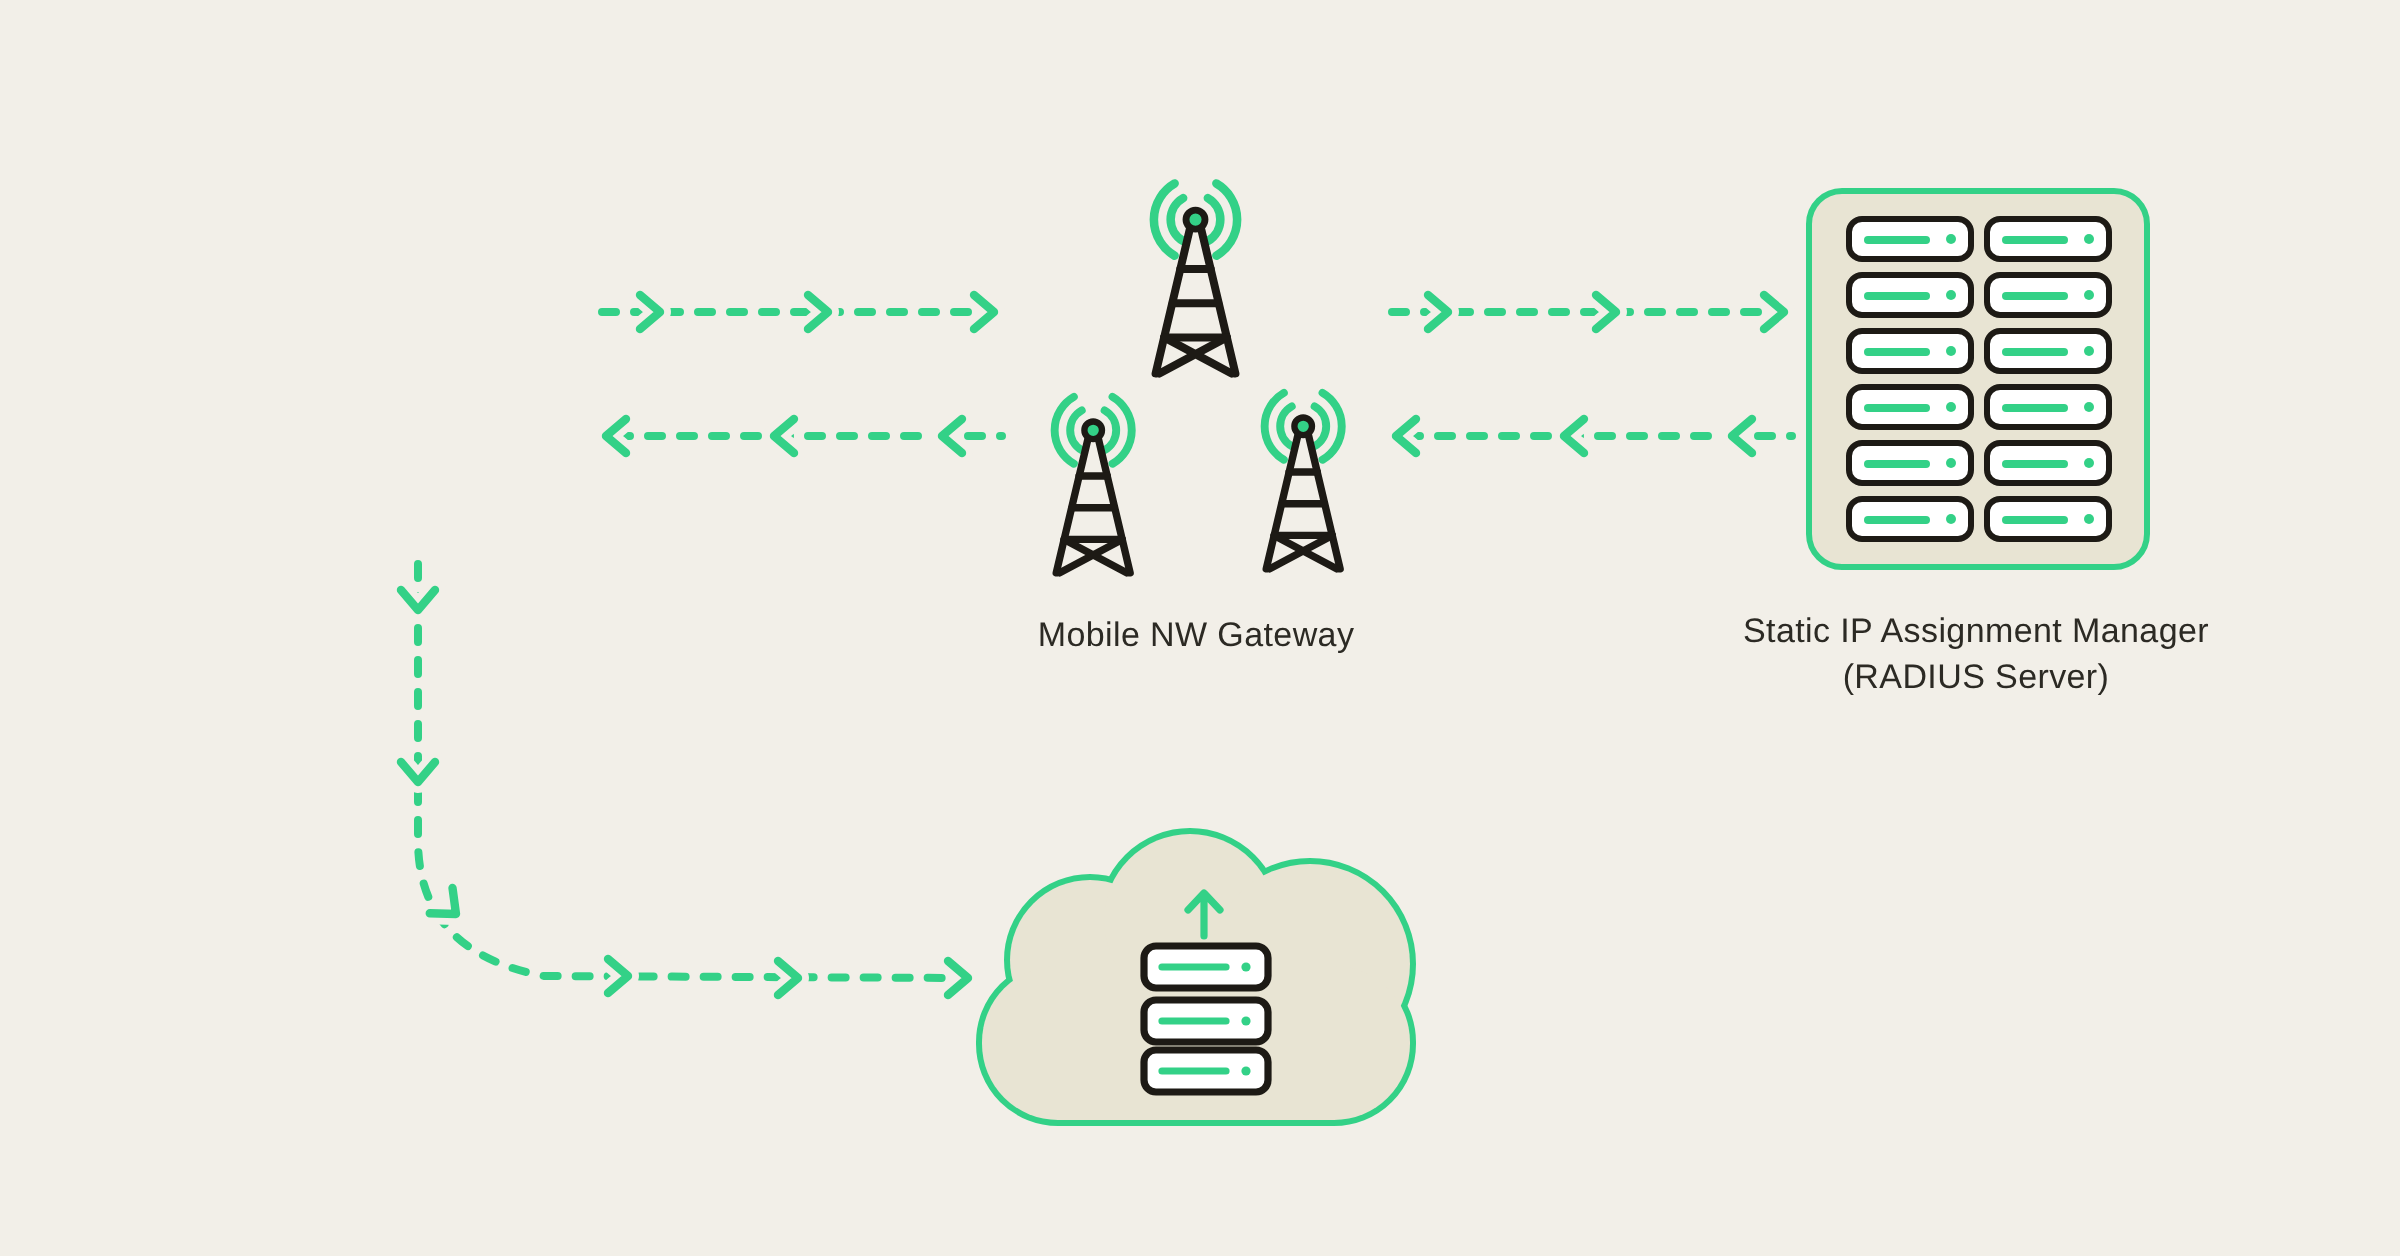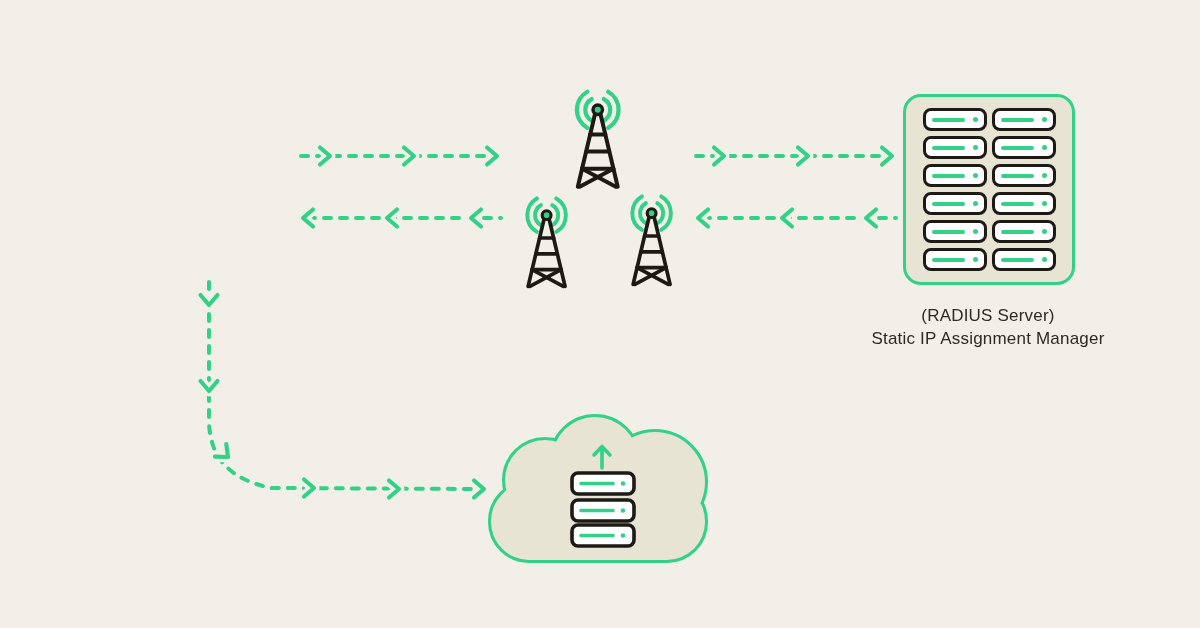--- a/index.html
+++ b/index.html
@@ -123,20 +123,21 @@
 
   <svg class="abs" style="left:555px;top:87px" width="85.5" height="106.4" viewBox="0 0 90 112">
       <use href="#tower"></use>
     </svg>
   <svg class="abs" style="left:507px;top:194px" width="79.2" height="98.6" viewBox="0 0 90 112">
       <use href="#tower"></use>
     </svg>
   <svg class="abs" style="left:612px;top:192px" width="79.2" height="98.6" viewBox="0 0 90 112">
       <use href="#tower"></use>
     </svg>
+  <div class="abs node-label gateway-label">Mobile NW Gateway</div>
 
   <div class="abs radius-box">
     <div class="server-grid">
         <div class="server-unit">
           <span class="bar"></span>
           <span class="dot"></span>
         </div>
         <div class="server-unit">
           <span class="bar"></span>
           <span class="dot"></span>
@@ -177,22 +178,22 @@
           <span class="bar"></span>
           <span class="dot"></span>
         </div>
         <div class="server-unit">
           <span class="bar"></span>
           <span class="dot"></span>
         </div>
       </div>
   </div>
   <div class="abs node-label radius-label">
+    <div>Static IP Assignment Manager</div>
     <div>(RADIUS Server)</div>
-    <div>Static IP Assignment Manager</div>
   </div>
 
   <svg class="abs" style="left:483px;top:408px" width="234" height="158" viewBox="0 0 234 158">
     <g stroke="#33d187" stroke-width="6" fill="#e8e4d3">
       <circle cx="62" cy="72" r="40"></circle>
       <circle cx="112" cy="52" r="43"></circle>
       <circle cx="172" cy="74" r="50"></circle>
       <rect x="8" y="75" width="214" height="77" rx="38"></rect>
     </g>
     <g fill="#e8e4d3">

